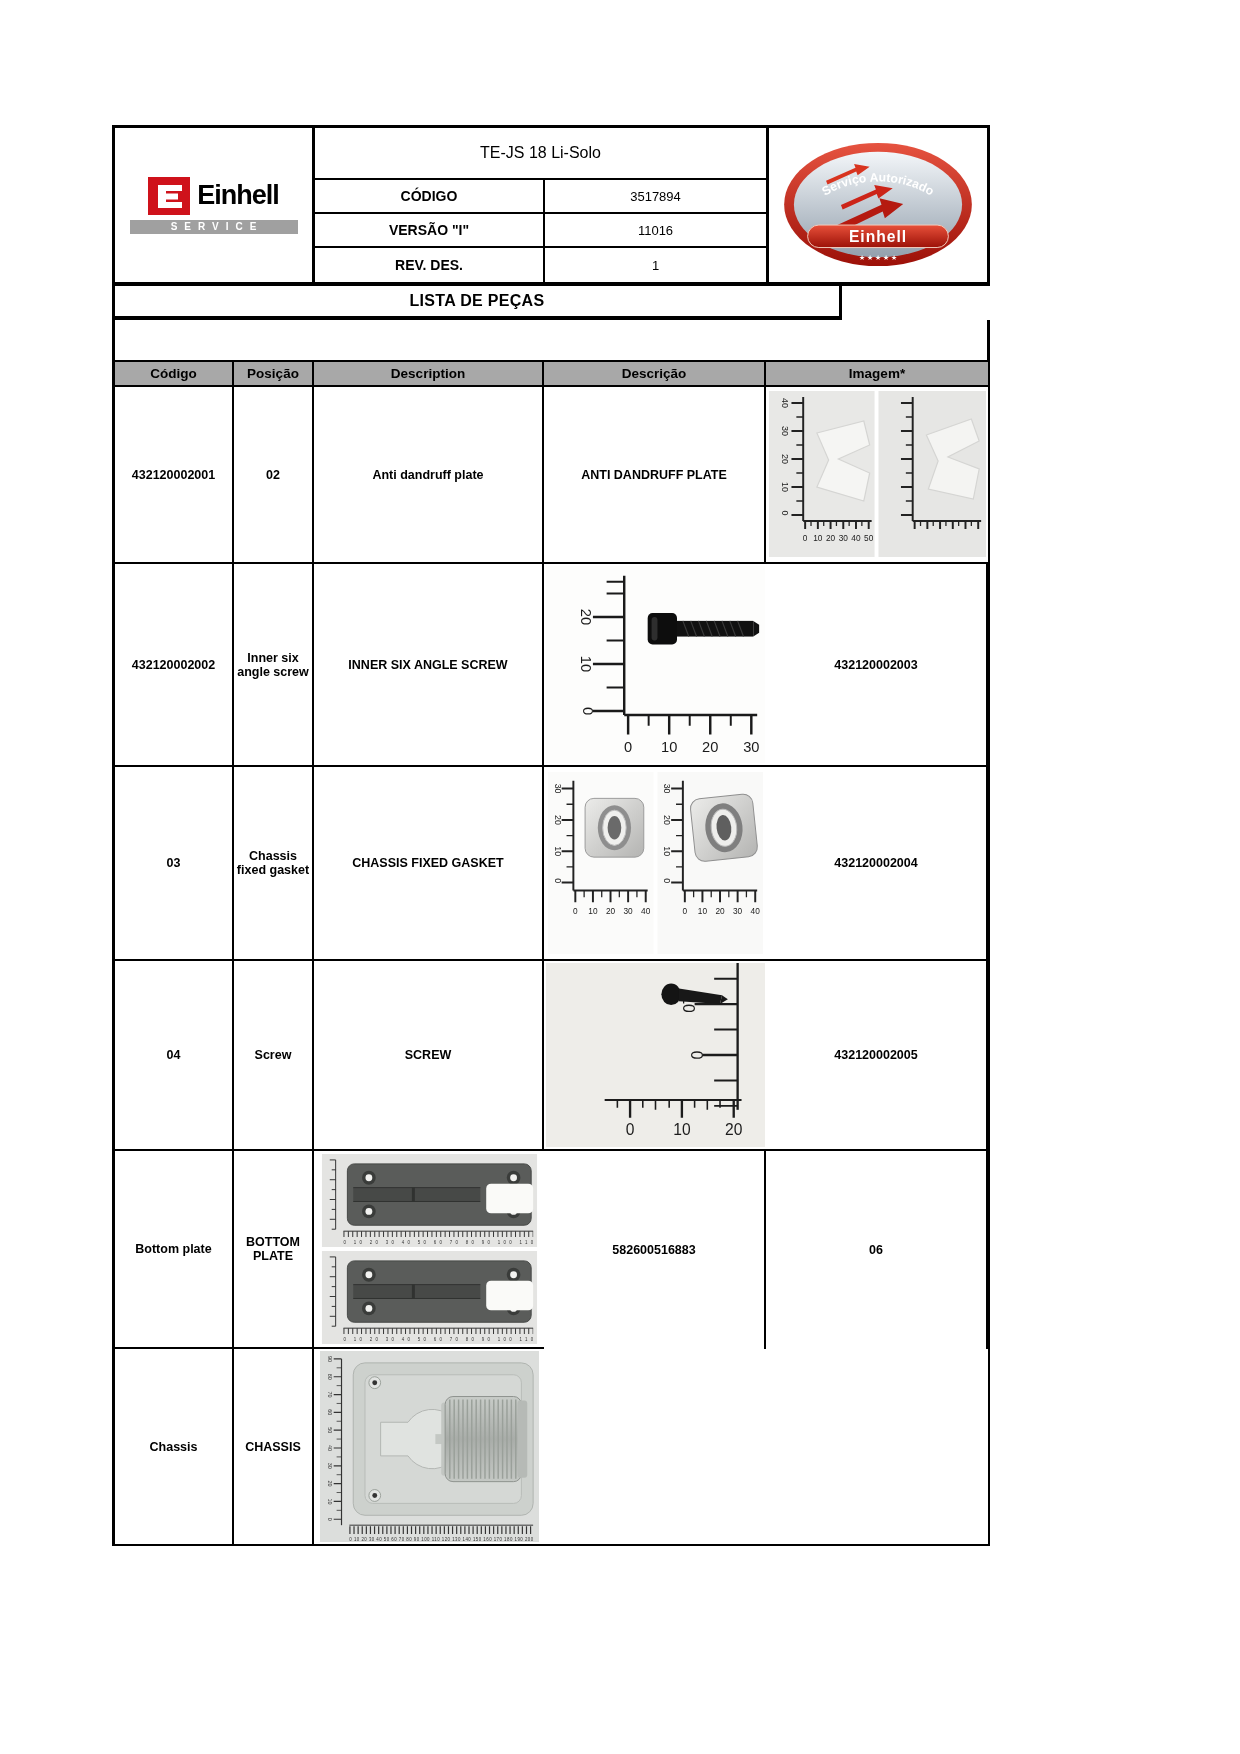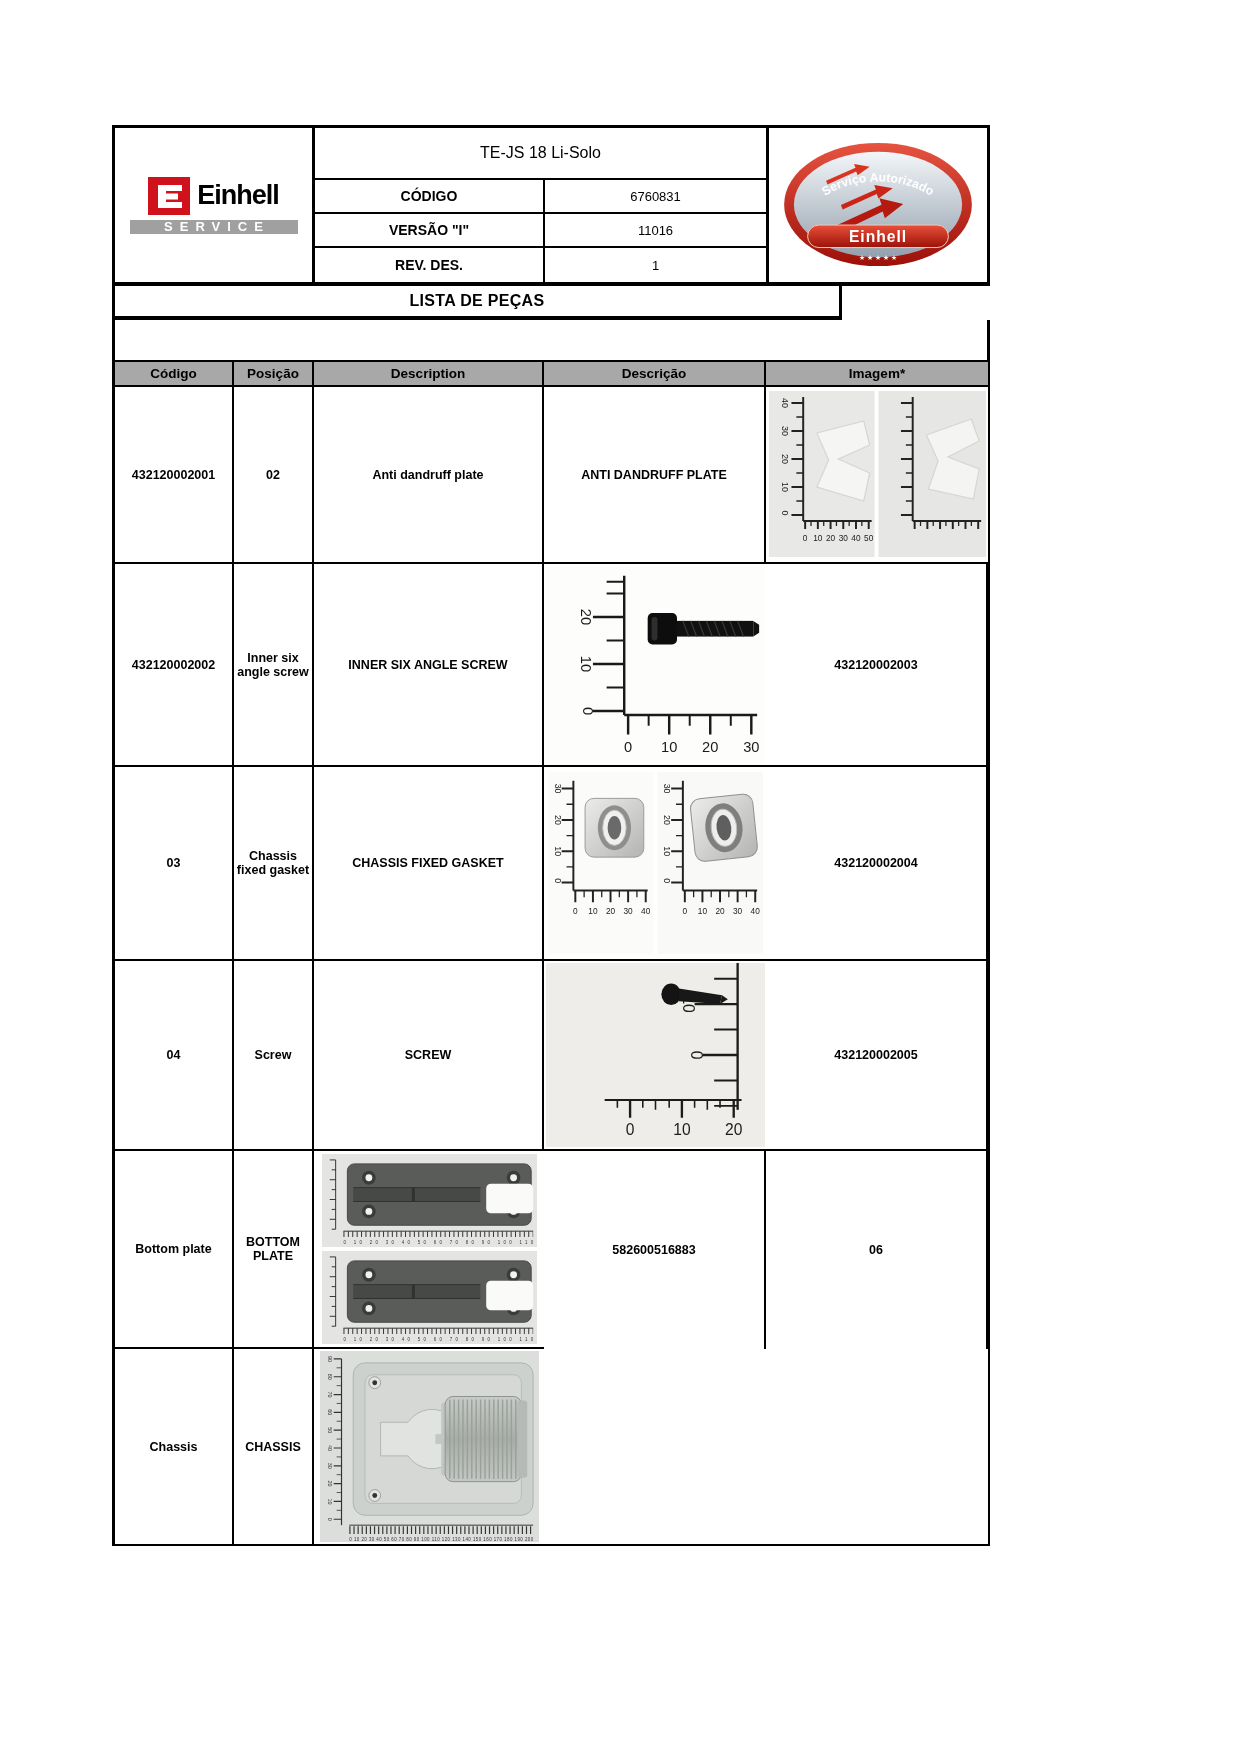--- a/index.html
+++ b/index.html
@@ -13,21 +13,21 @@
   .hdr{
     display:grid;
     grid-template-columns:200px 230px 221px 221px;
     grid-template-rows:52px 34px 34px 34px;
     border:3px solid #000;border-bottom-width:4px;box-sizing:border-box;width:878px;
   }
   .hdr-left{grid-area:1/1/5/2;border-right:3px solid #000;display:flex;flex-direction:column;align-items:center;justify-content:center;}
   .logo-row{display:flex;align-items:center;gap:7px;}
   .brand-text{font-weight:bold;font-size:27px;letter-spacing:-1px;}
   .service-bar{margin-top:5px;width:168px;height:14px;background:#a0a0a0;display:flex;align-items:center;justify-content:center;}
-  .service-bar span{color:#fff;font-size:13px;font-weight:bold;letter-spacing:7px;text-indent:7px;}
+  .service-bar span{color:#fff;font-size:10px;font-weight:bold;letter-spacing:7px;text-indent:7px;}
   .hdr-product{grid-area:1/2/2/4;border-bottom:2px solid #000;display:flex;align-items:center;justify-content:center;font-size:16px;}
   .hdr-lbl{border-right:2px solid #000;border-bottom:2px solid #000;display:flex;align-items:center;justify-content:center;font-weight:bold;font-size:14px;}
   .hdr-val{border-bottom:2px solid #000;display:flex;align-items:center;justify-content:center;font-size:13px;}
   .row4{border-bottom:none;}
   .hdr-badge{grid-area:1/4/5/5;border-left:3px solid #000;display:flex;align-items:center;justify-content:center;}
 
   
   .lista{box-sizing:border-box;width:730px;height:34px;border-left:3px solid #000;border-right:3px solid #000;border-bottom:4px solid #000;
          display:flex;align-items:center;justify-content:center;font-weight:bold;font-size:16px;letter-spacing:.3px;}
   .gap{box-sizing:border-box;width:878px;height:40px;border-left:3px solid #000;border-right:3px solid #000;}
@@ -66,21 +66,21 @@
       <div class="service-bar">
         <span>SERVICE</span>
       </div>
     </div>
 
     <div class="hdr-product">
       <span>TE-JS 18 Li-Solo</span>
     </div>
 
     <div class="hdr-lbl">CÓDIGO</div>
-    <div class="hdr-val">6760831</div>
+    <div class="hdr-val">3517894</div>
     <div class="hdr-lbl">VERSÃO "I"</div>
     <div class="hdr-val">11016</div>
     <div class="hdr-lbl row4">REV. DES.</div>
     <div class="hdr-val row4">1</div>
 
     <div class="hdr-badge">
       <svg width="196" height="132" viewBox="0 0 200 135">
         <defs>
           <linearGradient id="gRim" x1="0" y1="0" x2="0" y2="1">
             <stop offset="0" stop-color="#e65340"></stop>

